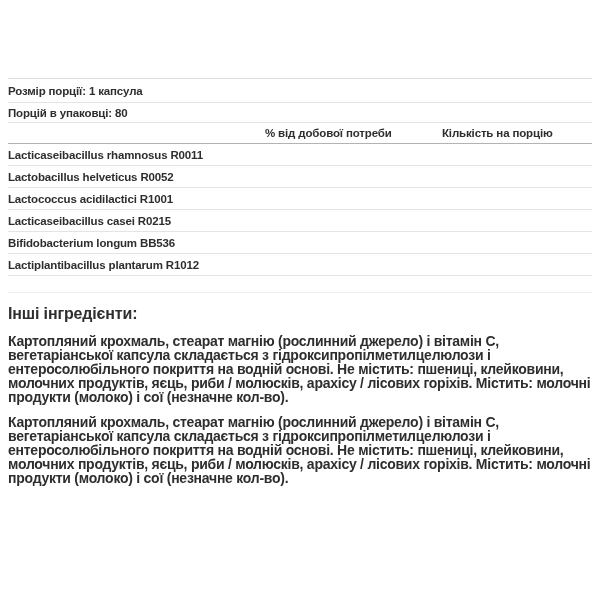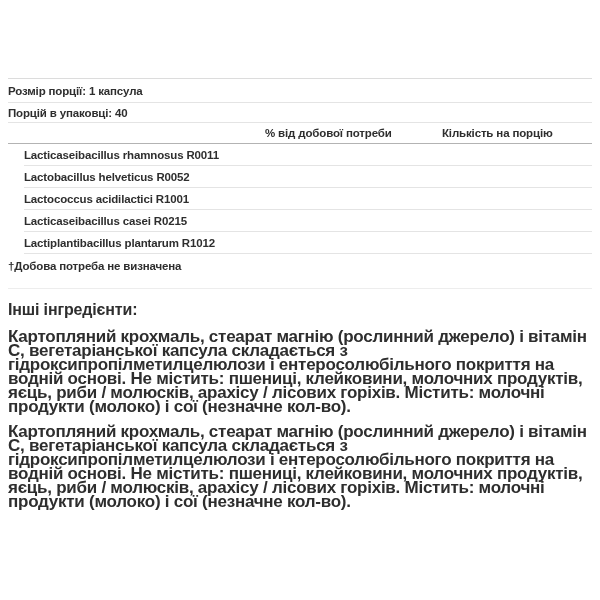--- a/index.html
+++ b/index.html
@@ -24,21 +24,21 @@
     align-items: center;
     border-bottom: 1px solid #e4e4e4;
     font-size: 11.5px;
     font-weight: 700;
     letter-spacing: -0.15px;
   }
   .row-serving   { height: 24px; }
   .row-servings  { height: 20px; }
   .row-colhead   { height: 21px; border-bottom: 1px solid #b3b3b3; }
   .row-blend     { height: 22px; }
-  .row-strain    { height: 22px; margin-left: 16px; }
+  .row-strain    { height: 22px; }
   .cell { white-space: nowrap; overflow: hidden; }
   .span-all { grid-column: 1 / 4; }
   .footnote {
     margin-top: 6px;
     font-size: 11.5px;
     font-weight: 700;
     letter-spacing: -0.15px;
   }
   .section-divider {
     margin-top: 16px;
@@ -48,39 +48,39 @@
   }
   .other-heading {
     margin-top: 12px;
     font-size: 16px;
     font-weight: 700;
     letter-spacing: -0.15px;
   }
   .ingredients-para {
     margin-top: 11px;
     width: 584px;
-    font-size: 17px;
+    font-size: 14px;
     font-weight: 700;
     letter-spacing: -0.25px;
     line-height: 14px;
   }
 </style>
 </head>
 <body>
 
 <div class="page">
 
   <div class="facts-table">
 
     <div class="row row-serving">
       <div class="cell span-all">Розмір порції: 1 капсула</div>
     </div>
 
     <div class="row row-servings">
-      <div class="cell span-all">Порцій в упаковці: 40</div>
+      <div class="cell span-all">Порцій в упаковці: 80</div>
     </div>
 
     <div class="row row-colhead">
       <div class="cell"></div>
       <div class="cell">% від добової потреби</div>
       <div class="cell">Кількість на порцію</div>
     </div>
 
 
     <div class="row row-strain">
@@ -89,26 +89,28 @@
     <div class="row row-strain">
       <div class="cell span-all">Lactobacillus helveticus R0052</div>
     </div>
     <div class="row row-strain">
       <div class="cell span-all">Lactococcus acidilactici R1001</div>
     </div>
     <div class="row row-strain">
       <div class="cell span-all">Lacticaseibacillus casei R0215</div>
     </div>
     <div class="row row-strain">
+      <div class="cell span-all">Bifidobacterium longum BB536</div>
+    </div>
+    <div class="row row-strain">
       <div class="cell span-all">Lactiplantibacillus plantarum R1012</div>
     </div>
 
   </div>
 
-  <div class="footnote">†Добова потреба не визначена</div>
 
   <hr class="section-divider">
 
   <div class="other-heading">Інші інгредієнти:</div>
 
   <p class="ingredients-para">Картопляний крохмаль, стеарат магнію (рослинний джерело) і вітамін C, вегетаріанської капсула складається з гідроксипропілметилцелюлози і ентеросолюбільного покриття на водній основі. Не містить: пшениці, клейковини, молочних продуктів, яєць, риби / молюсків, арахісу / лісових горіхів. Містить: молочні продукти (молоко) і сої (незначне кол-во).</p>
 
   <p class="ingredients-para">Картопляний крохмаль, стеарат магнію (рослинний джерело) і вітамін C, вегетаріанської капсула складається з гідроксипропілметилцелюлози і ентеросолюбільного покриття на водній основі. Не містить: пшениці, клейковини, молочних продуктів, яєць, риби / молюсків, арахісу / лісових горіхів. Містить: молочні продукти (молоко) і сої (незначне кол-во).</p>
 
 </div>

